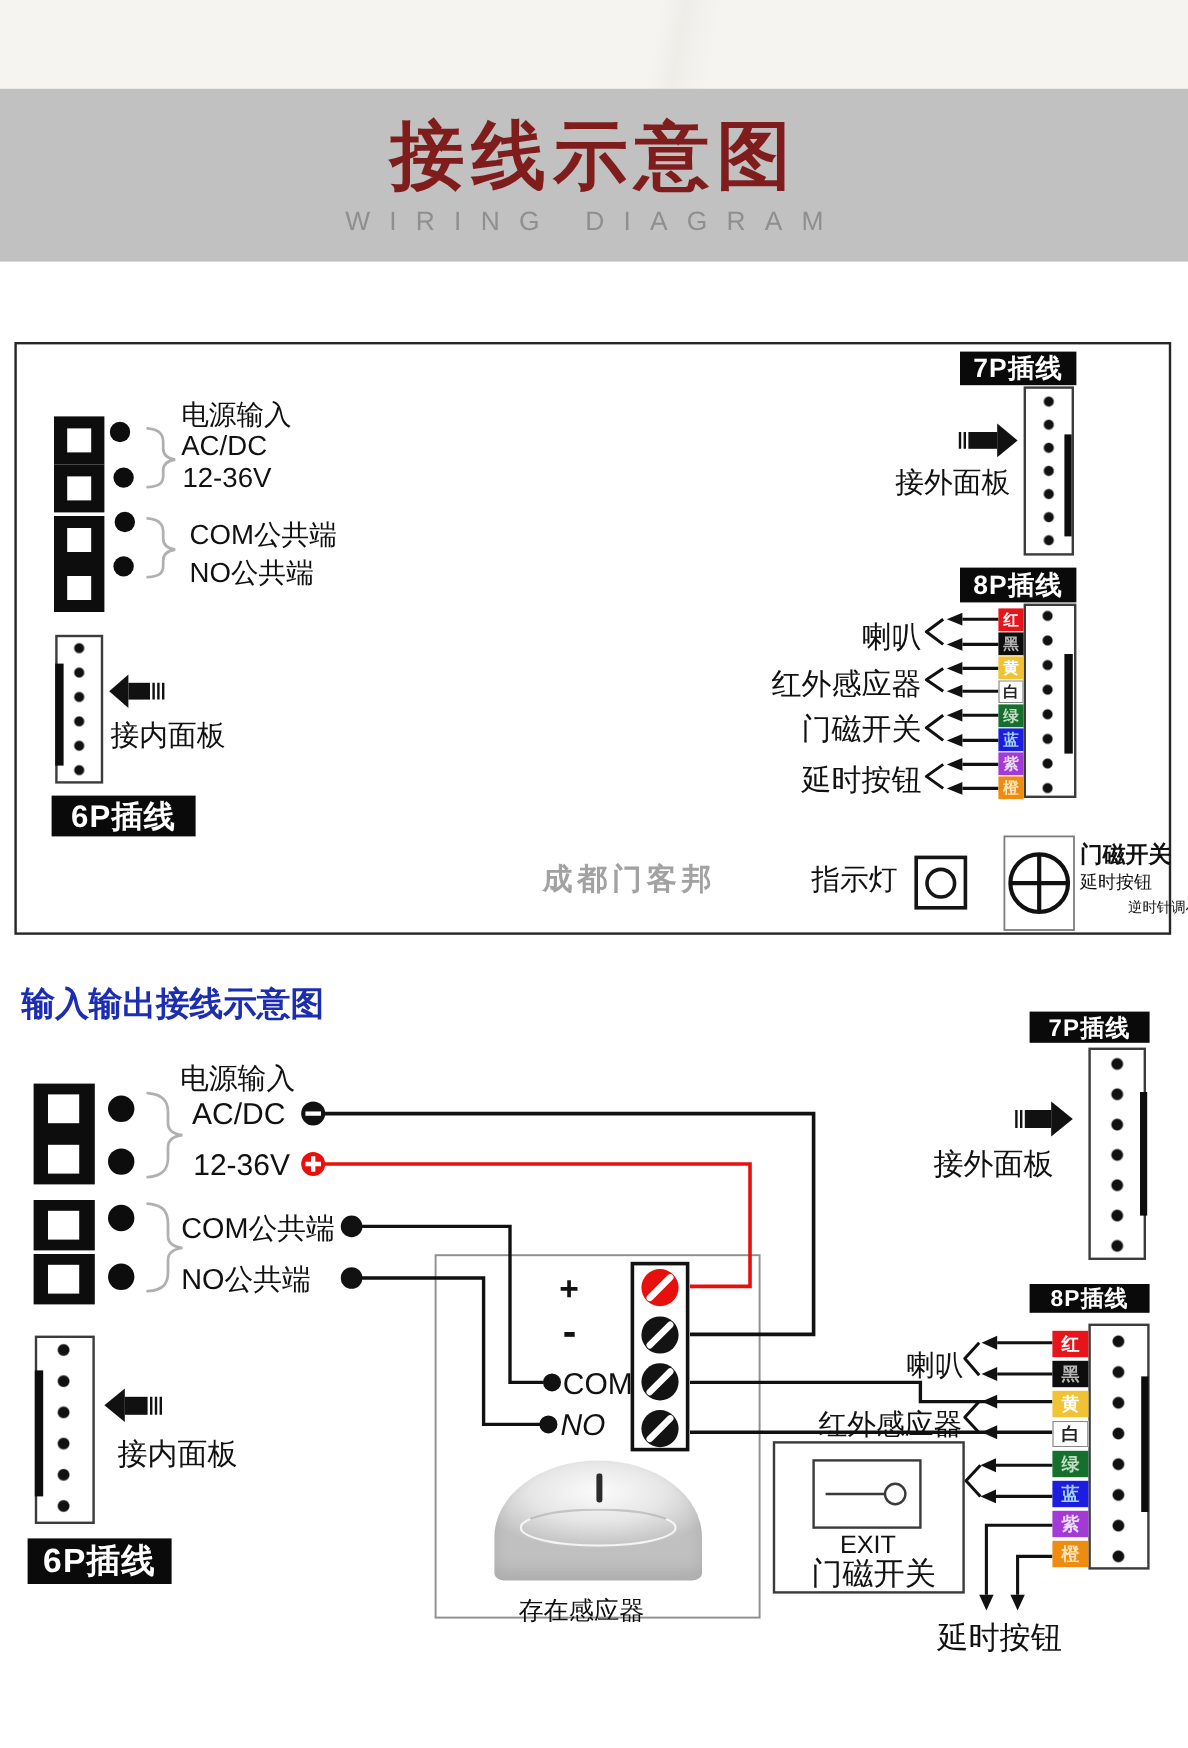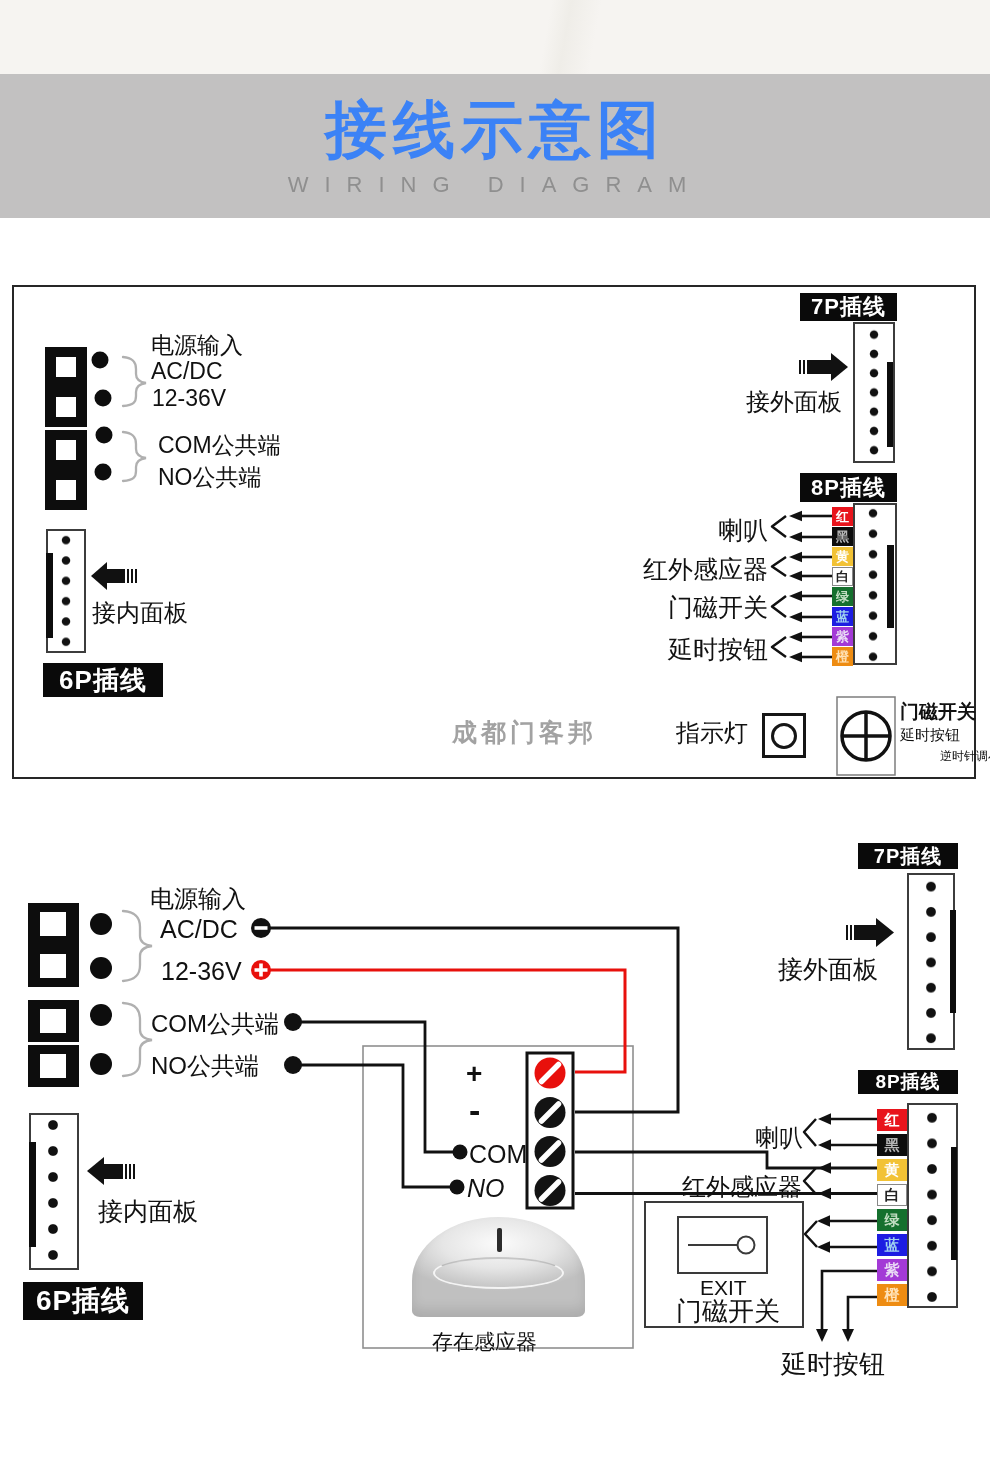--- a/index.html
+++ b/index.html
@@ -5,21 +5,21 @@
   html,body{margin:0;padding:0;background:#ffffff;}
   #page{position:relative;width:990px;height:1457px;background:#ffffff;overflow:hidden;
         font-family:"Liberation Sans","DejaVu Sans",sans-serif;color:#111;}
   .abs{position:absolute;}
   
   #top-strip{left:0;top:0;width:990px;height:74px;
     background:linear-gradient(100deg,#f6f4f1 55%,#efede8 57%,#f6f4f1 60%),#f5f3f0;}
   
   #banner{left:0;top:74px;width:990px;height:144px;background:#c2c1c1;}
   #main-title{left:0;top:88px;width:990px;text-align:center;font-size:62px;font-weight:800;
-    letter-spacing:6px;color:#3b82f6;}
+    letter-spacing:6px;color:#7f1d1d;}
   #sub-title{left:0;top:172px;width:990px;text-align:center;font-size:22px;font-weight:500;
     letter-spacing:16px;color:#8f8f8f;}
   .blue-heading{font-size:28px;font-weight:700;color:#1c2db2;white-space:nowrap;}
   
   #box1{left:12px;top:285px;width:960px;height:490px;border:2px solid #262626;background:#fff;}
   
   .tsq{background:#0d0d0d;}
   .tsq.s1{width:42px;height:40px;}
   .tsq.s1::after{content:"";position:absolute;left:11px;top:10px;width:20px;height:20px;background:#fff;}
   .tsq.s2{width:51px;height:42px;}
@@ -169,20 +169,21 @@
   <div class="abs lbl" style="left:676px;top:717px;font-size:24px;">指示灯</div>
   <div class="abs" id="indicator-box">
       <div class="circ"></div>
     </div>
   <div class="abs lbl" style="left:900px;top:699px;font-size:19px;font-weight:700;">门磁开关</div>
   <div class="abs lbl" style="left:900px;top:726px;font-size:15px;">延时按钮</div>
   <div class="abs lbl" style="left:940px;top:748px;font-size:12px;">逆时针调小</div>
 
   <div class="abs wm" style="left:452px;top:716px;font-size:25px;letter-spacing:4px;">成都门客邦</div>
 
+  <div class="abs blue-heading" style="left:18px;top:818px;">输入输出接线示意图</div>
 
   <svg width="990" height="575" viewBox="0 815 990 575" style="top:815px;">
     <g fill="#0d0d0d">
       <circle cx="101" cy="924" r="11"></circle>
         <circle cx="101" cy="968" r="11"></circle>
       <circle cx="101" cy="1015" r="11"></circle>
         <circle cx="101" cy="1064" r="11"></circle>
     </g>
     <g>
       <path class="gray-brace" d="M123,911 C137,912 140,919 140,927 L140,936 C140,942 144,945 152,946 C144,947 140,950 140,956 L140,965 C140,973 137,980 123,981"></path>

